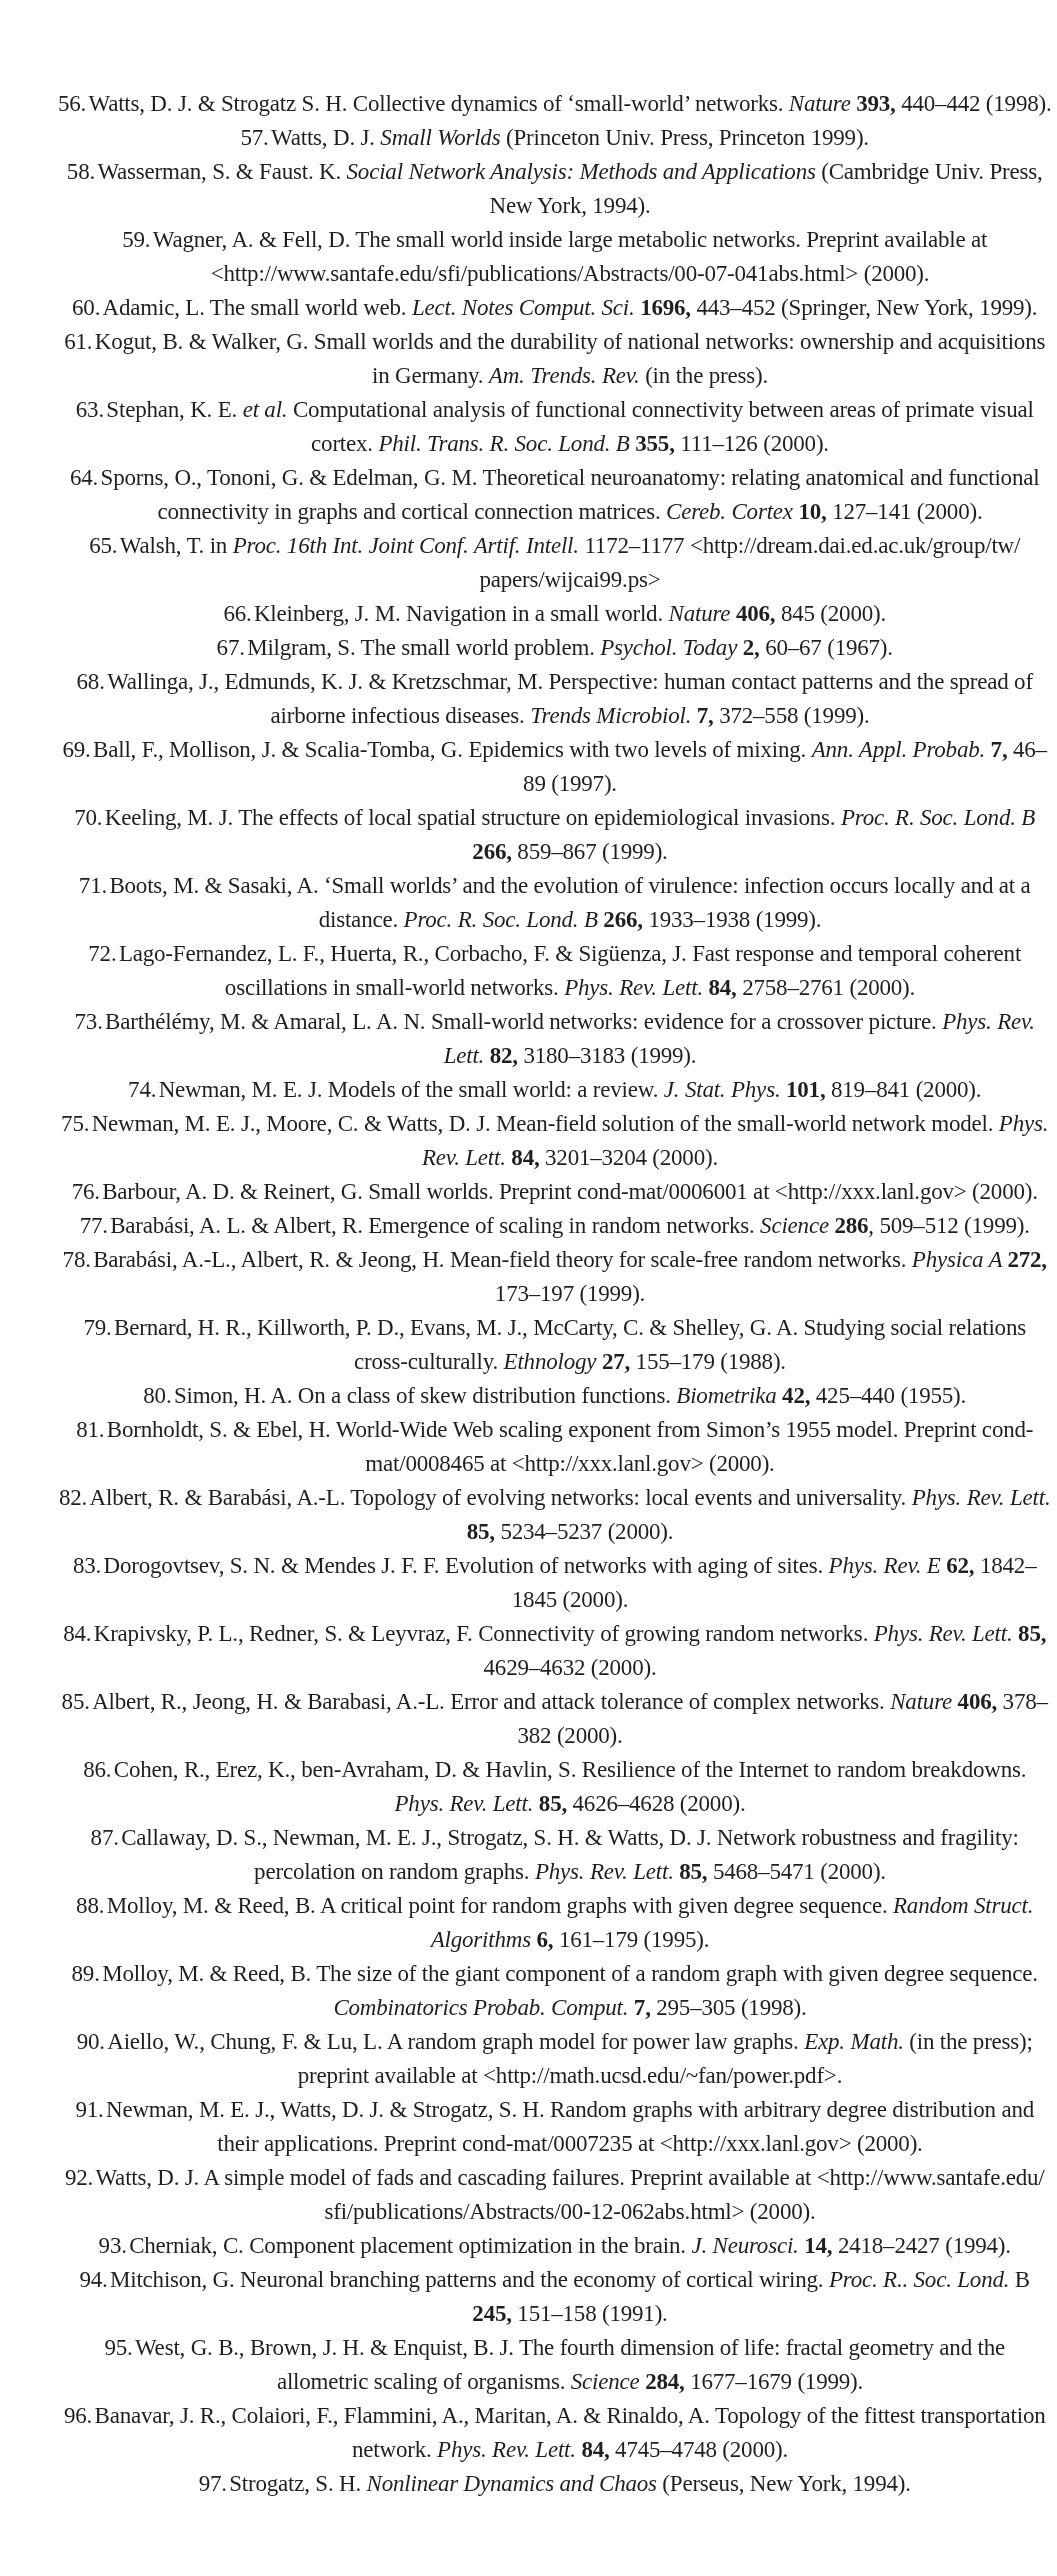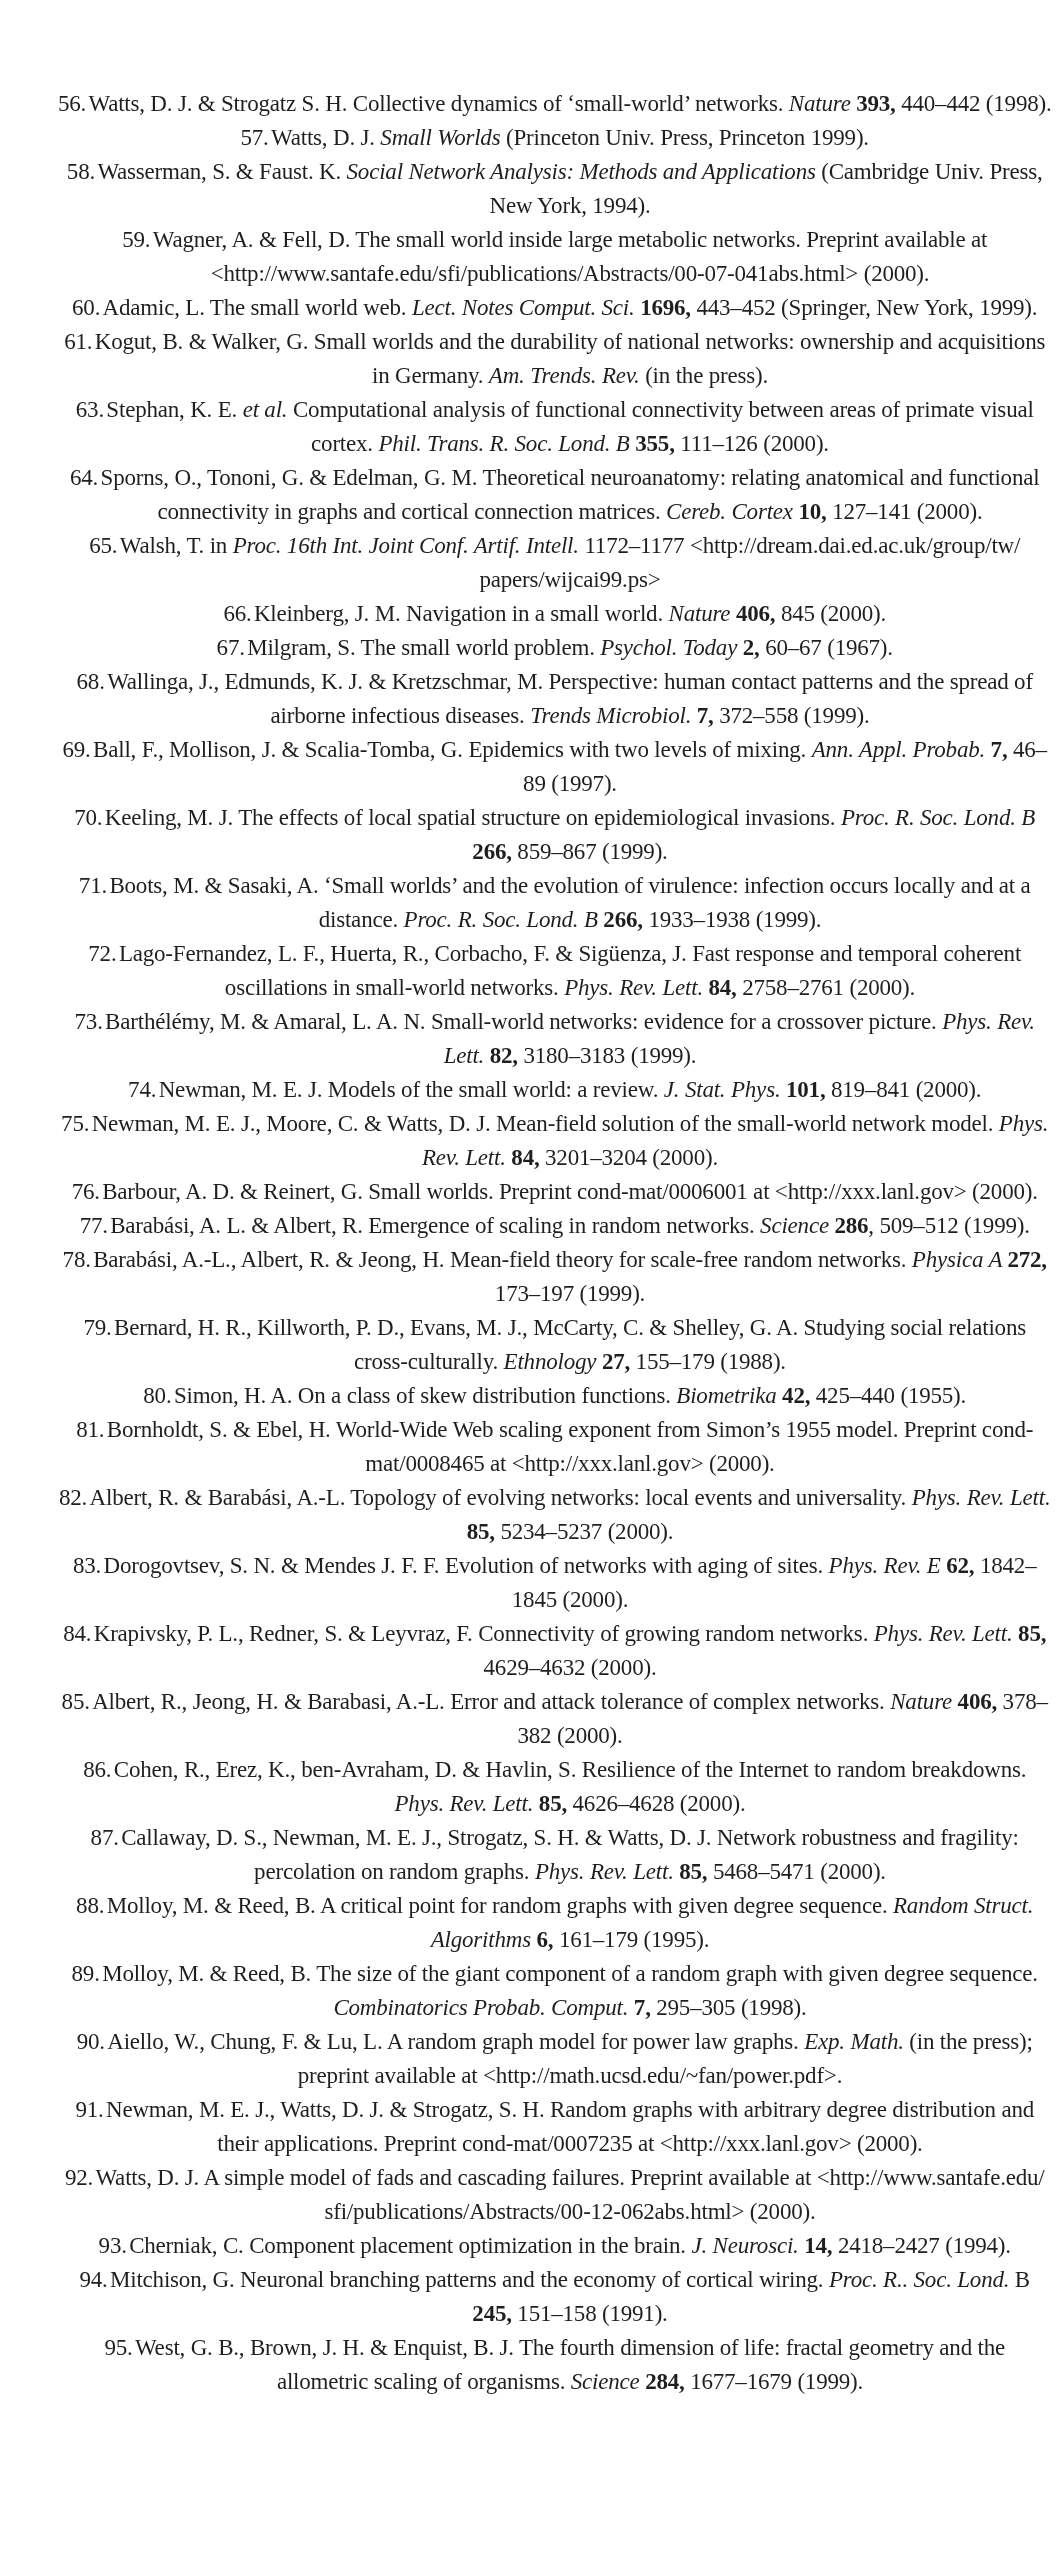--- a/index.html
+++ b/index.html
@@ -79,15 +79,17 @@
       <li class="ref"><span class="ref-num">86.</span><span class="seg-n">Cohen, R., Erez, K., ben-Avraham, D. &amp; Havlin, S. Resilience of the Internet to random breakdowns. </span><span class="seg-i">Phys. Rev. Lett. </span><span class="seg-b">85, </span><span class="seg-n">4626–4628 (2000).</span></li>
       <li class="ref"><span class="ref-num">87.</span><span class="seg-n">Callaway, D. S., Newman, M. E. J., Strogatz, S. H. &amp; Watts, D. J. Network robustness and fragility: percolation on random graphs. </span><span class="seg-i">Phys. Rev. Lett. </span><span class="seg-b">85, </span><span class="seg-n">5468–5471 (2000).</span></li>
       <li class="ref"><span class="ref-num">88.</span><span class="seg-n">Molloy, M. &amp; Reed, B. A critical point for random graphs with given degree sequence. </span><span class="seg-i">Random Struct. Algorithms </span><span class="seg-b">6, </span><span class="seg-n">161–179 (1995).</span></li>
       <li class="ref"><span class="ref-num">89.</span><span class="seg-n">Molloy, M. &amp; Reed, B. The size of the giant component of a random graph with given degree sequence. </span><span class="seg-i">Combinatorics Probab. Comput. </span><span class="seg-b">7, </span><span class="seg-n">295–305 (1998).</span></li>
       <li class="ref"><span class="ref-num">90.</span><span class="seg-n">Aiello, W., Chung, F. &amp; Lu, L. A random graph model for power law graphs. </span><span class="seg-i">Exp. Math. </span><span class="seg-n">(in the press); preprint available at &lt;http://math.ucsd.edu/​~fan/​power.pdf&gt;.</span></li>
       <li class="ref"><span class="ref-num">91.</span><span class="seg-n">Newman, M. E. J., Watts, D. J. &amp; Strogatz, S. H. Random graphs with arbitrary degree distribution and their applications. Preprint cond-mat/0007235 at &lt;http://xxx.lanl.gov&gt; (2000).</span></li>
       <li class="ref"><span class="ref-num">92.</span><span class="seg-n">Watts, D. J. A simple model of fads and cascading failures. Preprint available at &lt;http://www.santafe.edu/​sfi/​publications/​Abstracts/​00-12-062abs.html&gt; (2000).</span></li>
       <li class="ref"><span class="ref-num">93.</span><span class="seg-n">Cherniak, C. Component placement optimization in the brain. </span><span class="seg-i">J. Neurosci. </span><span class="seg-b">14, </span><span class="seg-n">2418–2427 (1994).</span></li>
       <li class="ref"><span class="ref-num">94.</span><span class="seg-n">Mitchison, G. Neuronal branching patterns and the economy of cortical wiring. </span><span class="seg-i">Proc. R.. Soc. Lond. </span><span class="seg-n">B </span><span class="seg-b">245, </span><span class="seg-n">151–158 (1991).</span></li>
       <li class="ref"><span class="ref-num">95.</span><span class="seg-n">West, G. B., Brown, J. H. &amp; Enquist, B. J. The fourth dimension of life: fractal geometry and the allometric scaling of organisms. </span><span class="seg-i">Science </span><span class="seg-b">284, </span><span class="seg-n">1677–1679 (1999).</span></li>
+      <li class="ref"><span class="ref-num">96.</span><span class="seg-n">Banavar, J. R., Colaiori, F., Flammini, A., Maritan, A. &amp; Rinaldo, A. Topology of the fittest transportation network. </span><span class="seg-i">Phys. Rev. Lett. </span><span class="seg-b">84, </span><span class="seg-n">4745–4748 (2000).</span></li>
+      <li class="ref"><span class="ref-num">97.</span><span class="seg-n">Strogatz, S. H. </span><span class="seg-i">Nonlinear Dynamics and Chaos </span><span class="seg-n">(Perseus, New York, 1994).</span></li>
     </ol>
 </div>
 
 
 </body></html>

